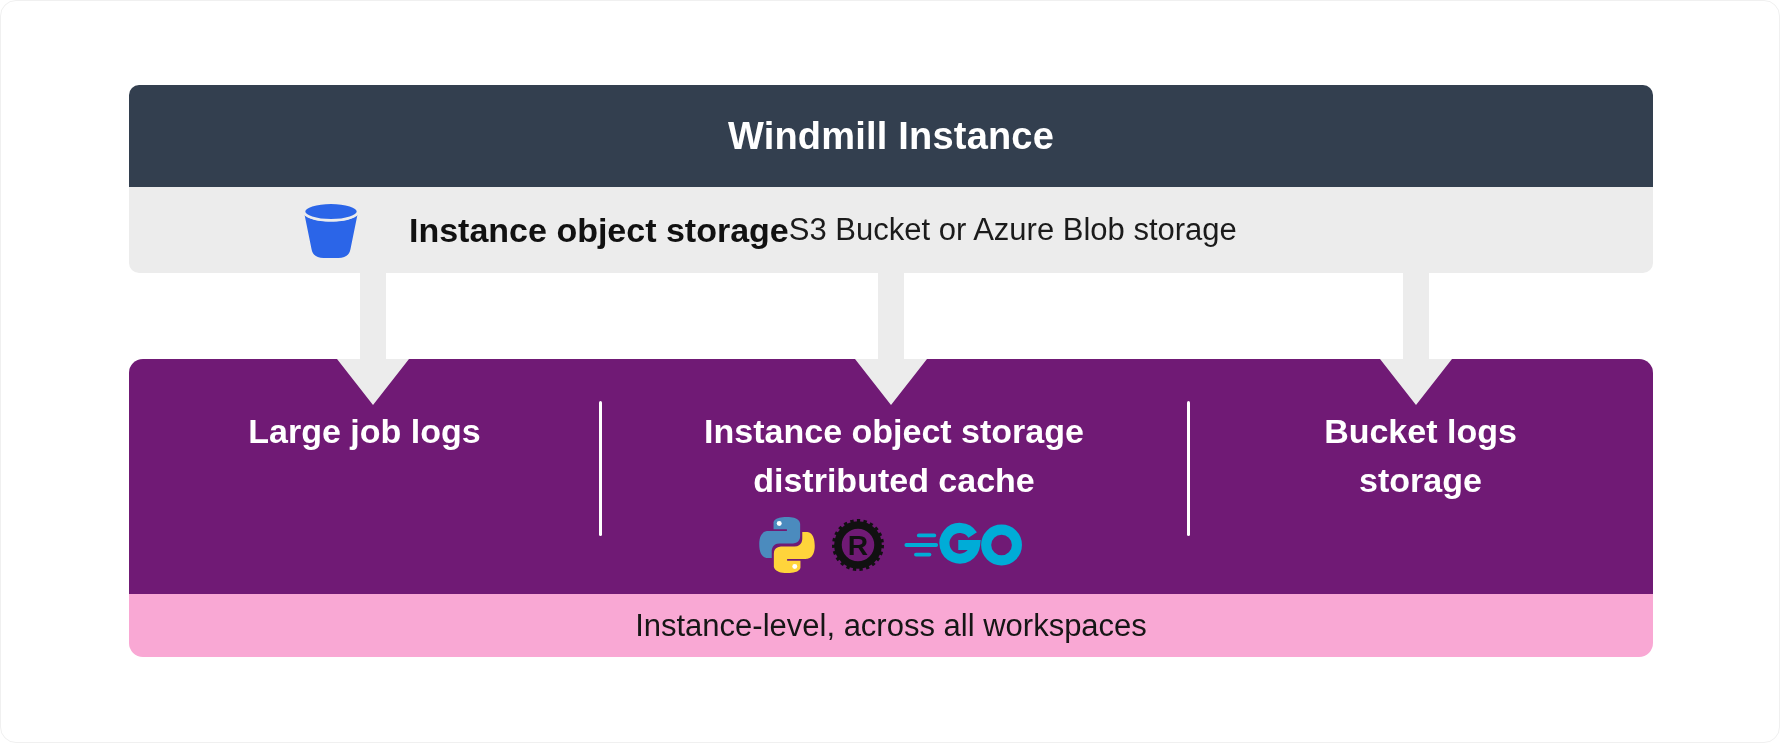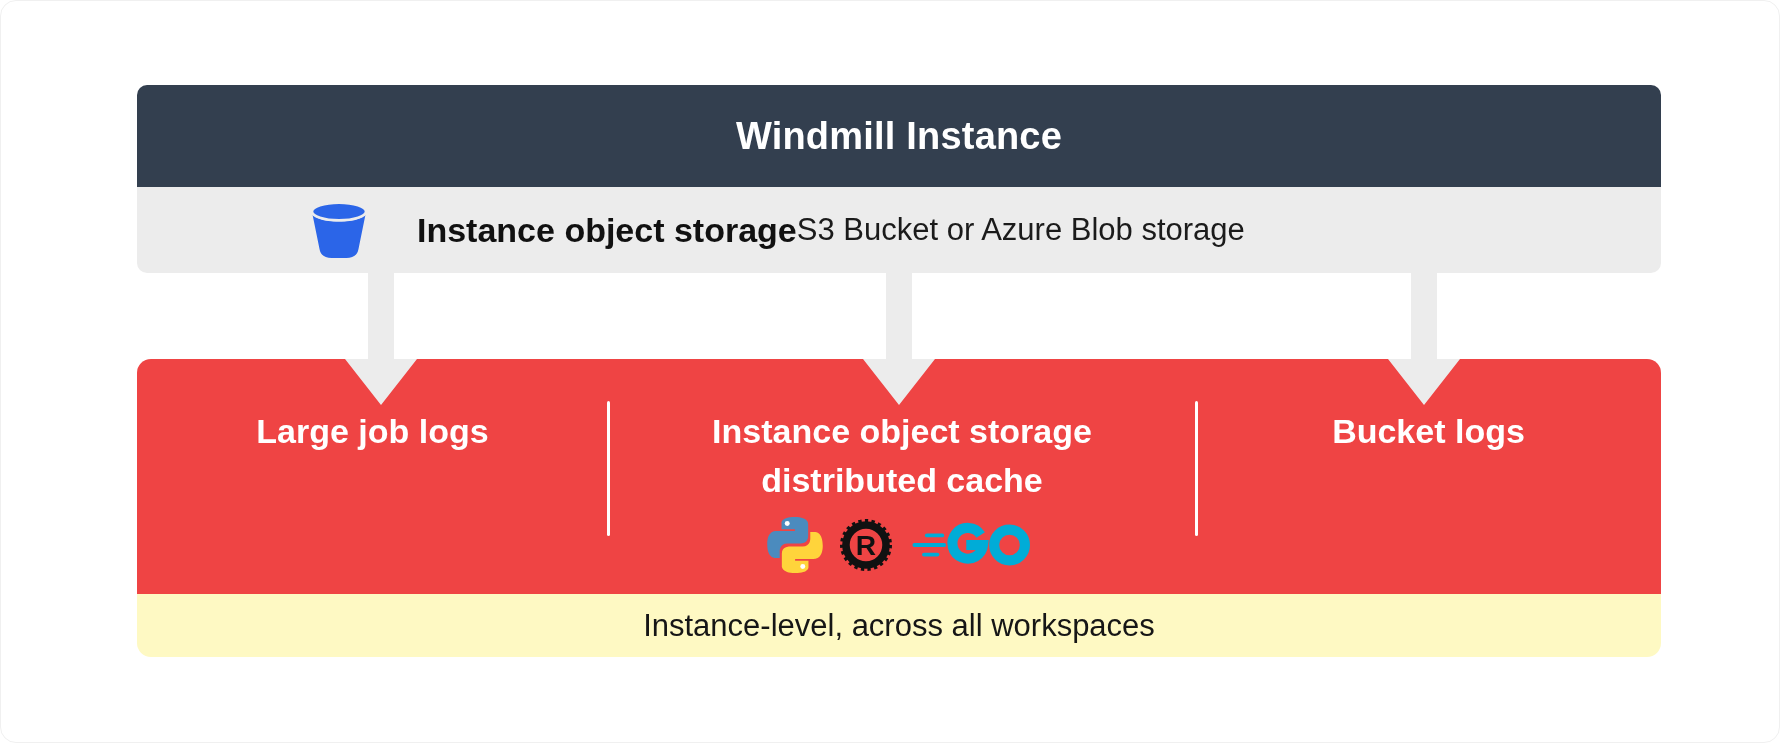--- a/index.html
+++ b/index.html
@@ -1,38 +1,38 @@
 <!DOCTYPE html>
 <html><head>
 <meta charset="utf-8">
 <style>
   html,body{margin:0;padding:0;background:#fff;}
   body{font-family:"Liberation Sans", sans-serif;}
   .canvas{position:relative;width:1780px;height:743px;background:#ffffff;border:1px solid #f0f0f0;border-radius:16px;box-sizing:border-box;overflow:hidden;}
-  .stack{position:absolute;left:136px;top:84px;width:1524px;}
+  .stack{position:absolute;left:128px;top:84px;width:1524px;}
 
   .header{height:102px;background:#333F4F;border-radius:10px 10px 0 0;display:flex;align-items:center;justify-content:center;}
   .header-title{color:#ffffff;font-size:38px;font-weight:700;letter-spacing:.2px;}
 
   .storage-bar{height:86px;background:#ECECEC;border-radius:0 0 10px 10px;display:flex;align-items:center;padding-left:170px;box-sizing:border-box;}
   .bucket{width:64px;height:60px;flex:0 0 auto;}
   .bar-title{font-size:34px;font-weight:700;color:#111;margin-left:46px;white-space:nowrap;}
   .bar-subtitle{font-size:31px;font-weight:400;color:#1b1b1b;white-space:nowrap;}
 
   .connector-gap{height:86px;position:relative;}
   .arrow{position:absolute;top:188px;width:72px;height:132px;z-index:3;}
   .arrow-1{left:208px;} .arrow-2{left:726px;} .arrow-3{left:1251px;}
 
-  .blue-panel{height:235px;background:#ef4444;border-radius:14px 14px 0 0;display:grid;grid-template-columns:471fr 588fr 465fr;position:relative;}
+  .blue-panel{height:235px;background:#701a75;border-radius:14px 14px 0 0;display:grid;grid-template-columns:471fr 588fr 465fr;position:relative;}
   .divider{position:absolute;top:42px;width:3px;height:135px;background:#ffffff;border-radius:2px;}
   .divider-1{left:470px;} .divider-2{left:1058px;}
   .panel-section{padding-top:48px;text-align:center;color:#ffffff;font-size:34px;font-weight:700;line-height:1.45;}
   .logos-row{display:flex;justify-content:center;align-items:center;gap:16px;margin-top:10px;}
 
-  .footer{height:63px;background:#fef9c3;border-radius:0 0 14px 14px;display:flex;align-items:center;justify-content:center;}
+  .footer{height:63px;background:#f9a8d4;border-radius:0 0 14px 14px;display:flex;align-items:center;justify-content:center;}
   .footer-label{font-size:31px;font-weight:400;color:#161616;}
 </style>
 </head>
 <body>
 
 <div class="canvas">
   <div class="stack">
 
     <div class="header">
       <span class="header-title">Windmill Instance</span>
@@ -92,20 +92,21 @@
               <line x1="15" y1="36" x2="29" y2="36"></line>
             </g>
             <path d="M74 15.5 A16 16 0 1 0 76.5 26 L59 26" fill="none" stroke="#00ACD7" stroke-width="10.5"></path>
             <circle cx="104" cy="26" r="16" fill="none" stroke="#00ACD7" stroke-width="10.5"></circle>
           </svg>
         </div>
       </div>
 
       <div class="panel-section">
         <div>Bucket logs</div>
+        <div>storage</div>
       </div>
     </div>
 
     <div class="footer">
       <span class="footer-label">Instance-level, across all workspaces</span>
     </div>
 
   </div>
 </div>
 

